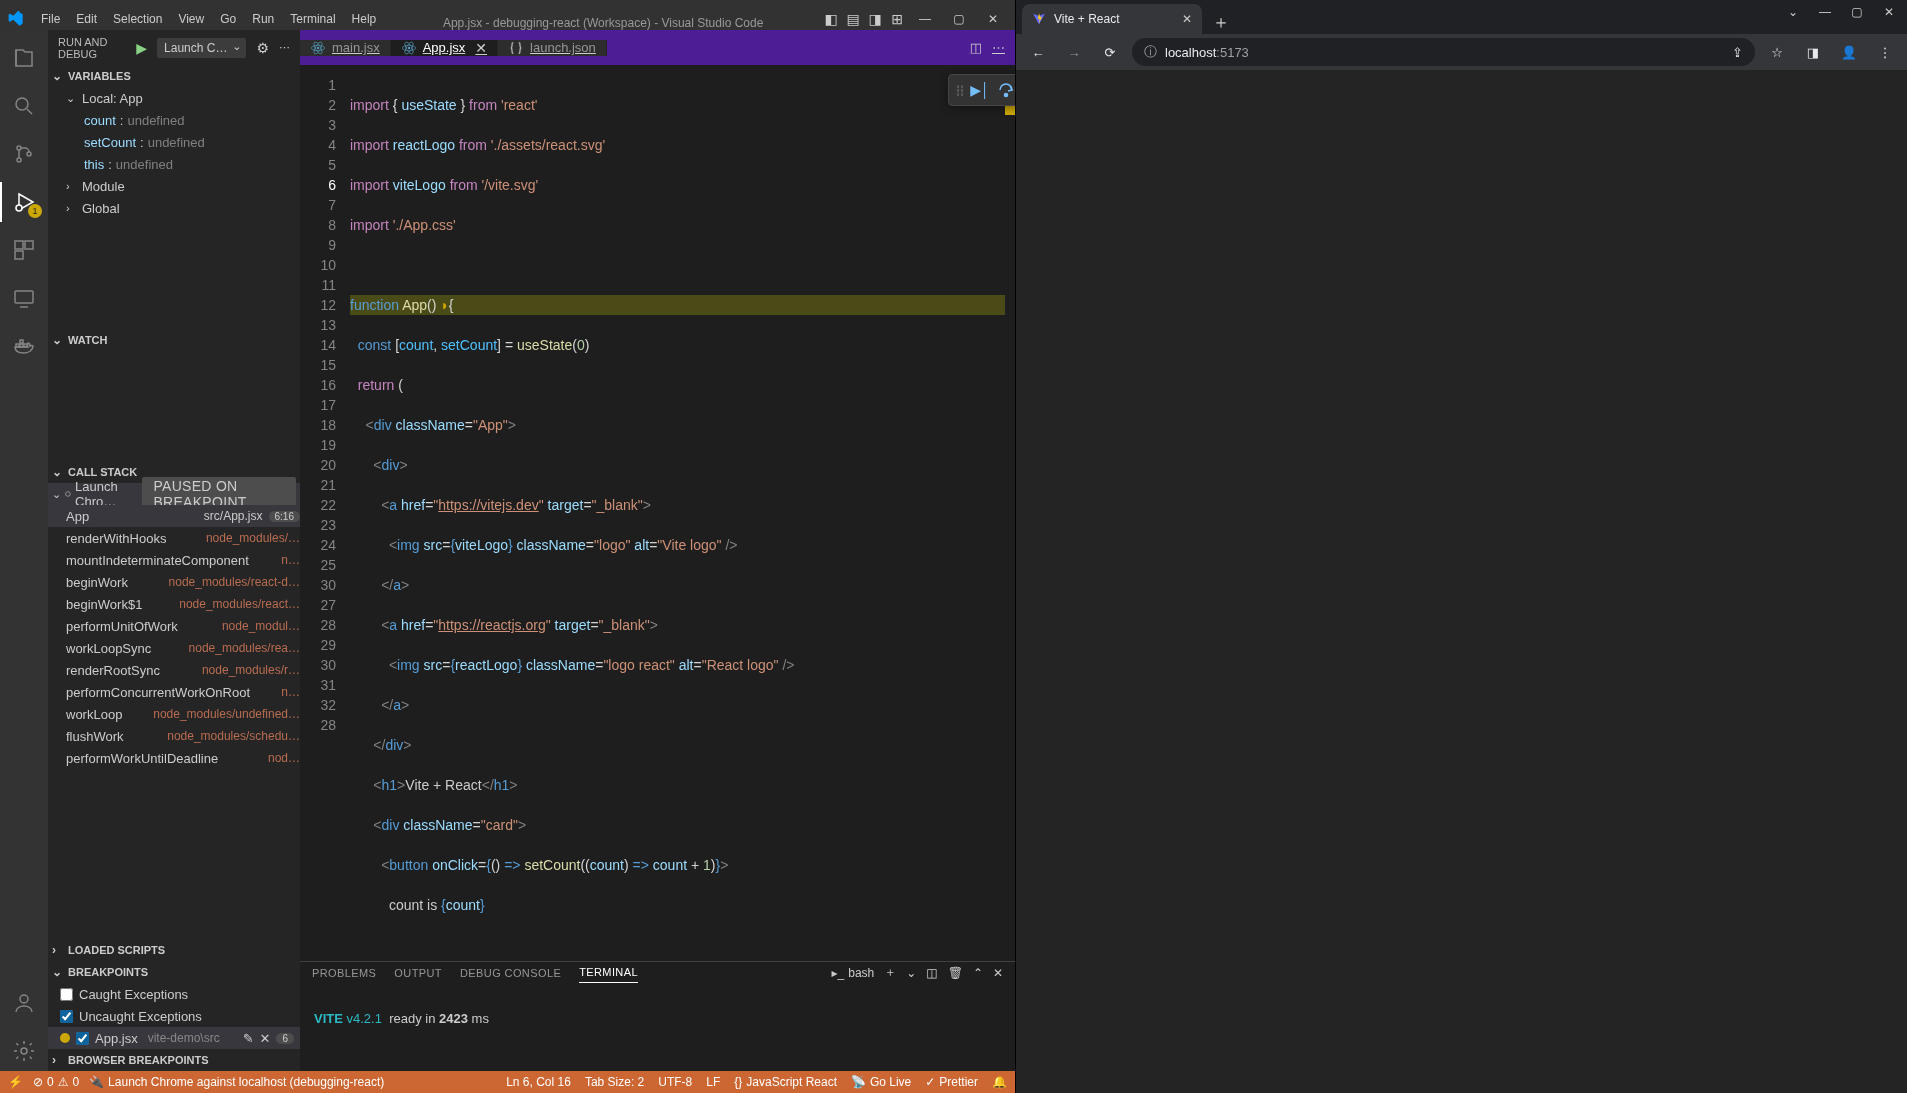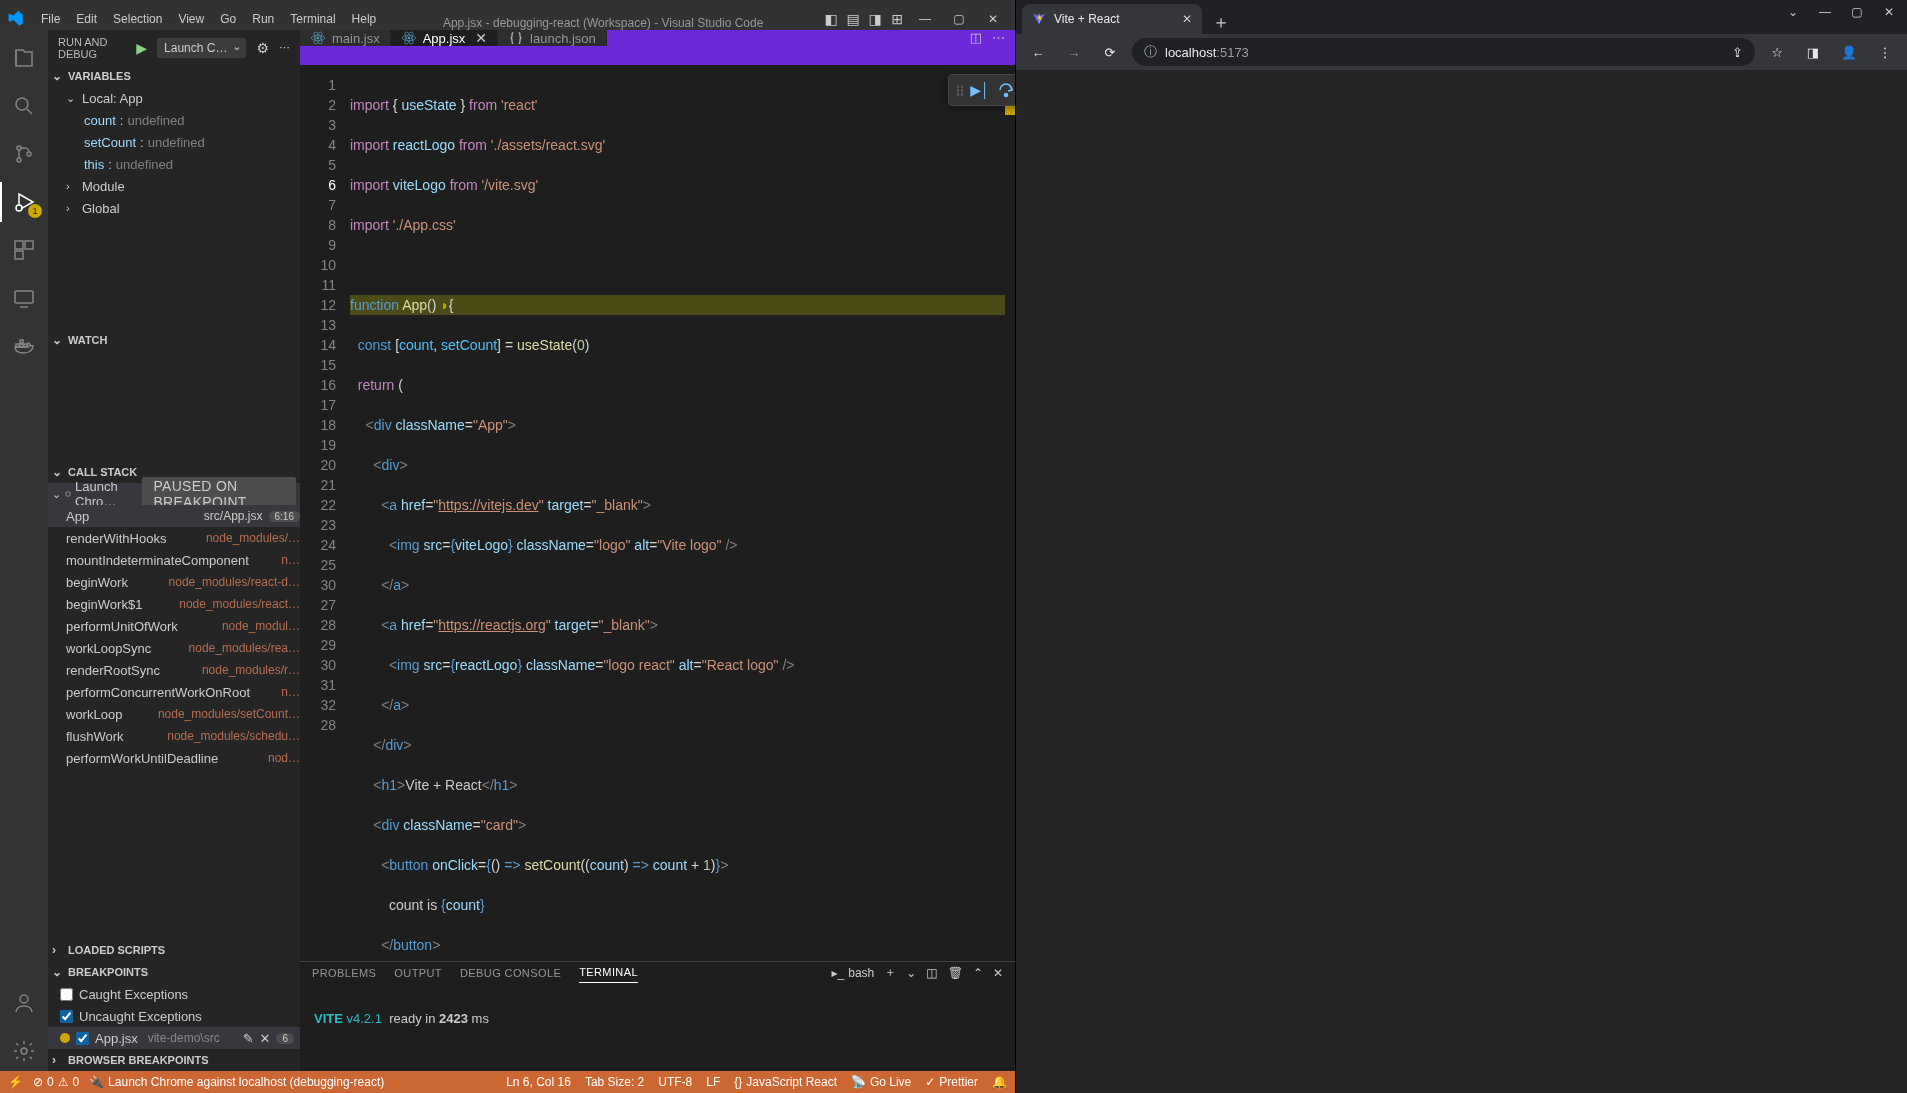--- a/index.html
+++ b/index.html
@@ -54,21 +54,21 @@
 
 .bp-row { display:flex; align-items:center; height:22px; padding-left:12px; gap:6px; }
 .bp-row input[type=checkbox]{ accent-color:#0e639c; }
 .bp-dot { width:10px; height:10px; border-radius:50%; background:#e51400; }
 .bp-dot.orange { background:#cca700; }
 .bp-path { color:#888; font-size:12px; margin-left:4px; }
 .bp-actions { margin-left:auto; display:flex; gap:6px; color:#ccc; padding-right:6px; align-items:center; }
 .bp-count { background:#4d4d4d; border-radius:8px; padding:0 6px; font-size:10px; color:#ccc; }
 
 .editor-area { flex:1; display:flex; flex-direction:column; background:#1e1e1e; overflow:hidden; position:relative; }
-.tabs { height:35px; background:#6d28d9; display:flex; align-items:flex-start; position:relative; }
+.tabs { height:35px; background:#4c1d95; display:flex; align-items:center; position:relative;text-decoration:underline; }
 .tab { display:flex; align-items:center; gap:6px; padding:0 10px; color:#969696; background:#2d2d2d; border-right:1px solid #252526; font-size:13px; }
 .tab.active { background:#1e1e1e; color:#ffffff; }
 .tab .ficon { width:16px; height:16px; display:flex; align-items:center; justify-content:center; }
 .tab .close { color:#ccc; font-size:14px; margin-left:4px; }
 .tabs .tabactions { margin-left:auto; display:flex; align-items:center; gap:10px; padding-right:10px; color:#ccc; }
 
 .debug-toolbar { position:absolute; top:44px; left:648px; background:#333333; border:1px solid #454545; border-radius:4px; display:flex; align-items:center; gap:4px; padding:4px 6px; z-index:5; box-shadow:0 2px 8px rgba(0,0,0,0.4); }
 .debug-toolbar .grip { color:#888; cursor:grab; font-size:10px; letter-spacing:-2px; margin-right:2px; }
 .debug-toolbar .dbtn { width:22px; height:22px; display:flex; align-items:center; justify-content:center; color:#75beff; font-size:14px; }
 
@@ -330,21 +330,21 @@
         <div class="callstack-row">
               <span class="fn">renderRootSync</span>
               <span class="path">node_modules/r…</span>
             </div>
         <div class="callstack-row">
               <span class="fn">performConcurrentWorkOnRoot</span>
               <span class="path">n…</span>
             </div>
         <div class="callstack-row">
               <span class="fn">workLoop</span>
-              <span class="path">node_modules/setCount…</span>
+              <span class="path">node_modules/undefined…</span>
             </div>
         <div class="callstack-row">
               <span class="fn">flushWork</span>
               <span class="path">node_modules/schedu…</span>
             </div>
         <div class="callstack-row">
               <span class="fn">performWorkUntilDeadline</span>
               <span class="path">nod…</span>
             </div>
       </div>
@@ -491,21 +491,20 @@
 <div class="line">          <span class="tag">&lt;</span><span class="tagn">img</span> <span class="attr">src</span><span class="op">=</span><span class="tagn">{</span><span class="var">viteLogo</span><span class="tagn">}</span> <span class="attr">className</span><span class="op">=</span><span class="str">"logo"</span> <span class="attr">alt</span><span class="op">=</span><span class="str">"Vite logo"</span> <span class="tag">/&gt;</span></div>
 <div class="line">        <span class="tag">&lt;/</span><span class="tagn">a</span><span class="tag">&gt;</span></div>
 <div class="line">        <span class="tag">&lt;</span><span class="tagn">a</span> <span class="attr">href</span><span class="op">=</span><span class="str">"</span><span class="link">https://reactjs.org</span><span class="str">"</span> <span class="attr">target</span><span class="op">=</span><span class="str">"_blank"</span><span class="tag">&gt;</span></div>
 <div class="line">          <span class="tag">&lt;</span><span class="tagn">img</span> <span class="attr">src</span><span class="op">=</span><span class="tagn">{</span><span class="var">reactLogo</span><span class="tagn">}</span> <span class="attr">className</span><span class="op">=</span><span class="str">"logo react"</span> <span class="attr">alt</span><span class="op">=</span><span class="str">"React logo"</span> <span class="tag">/&gt;</span></div>
 <div class="line">        <span class="tag">&lt;/</span><span class="tagn">a</span><span class="tag">&gt;</span></div>
 <div class="line">      <span class="tag">&lt;/</span><span class="tagn">div</span><span class="tag">&gt;</span></div>
 <div class="line">      <span class="tag">&lt;</span><span class="tagn">h1</span><span class="tag">&gt;</span>Vite + React<span class="tag">&lt;/</span><span class="tagn">h1</span><span class="tag">&gt;</span></div>
 <div class="line">      <span class="tag">&lt;</span><span class="tagn">div</span> <span class="attr">className</span><span class="op">=</span><span class="str">"card"</span><span class="tag">&gt;</span></div>
 <div class="line">        <span class="tag">&lt;</span><span class="tagn">button</span> <span class="attr">onClick</span><span class="op">=</span><span class="tagn">{</span><span class="op">()</span> <span class="tagn">=&gt;</span> <span class="fnname">setCount</span><span class="op">((</span><span class="var">count</span><span class="op">)</span> <span class="tagn">=&gt;</span> <span class="var">count</span> <span class="op">+</span> <span class="num">1</span><span class="op">)</span><span class="tagn">}</span><span class="tag">&gt;</span></div>
 <div class="line">          count is <span class="tagn">{</span><span class="var">count</span><span class="tagn">}</span></div>
-<div class="line">        <span class="tag">&lt;/</span><span class="tagn">button</span><span class="tag">&gt;</span></div>
 
 
 
 
 
 
 
 
 
 

